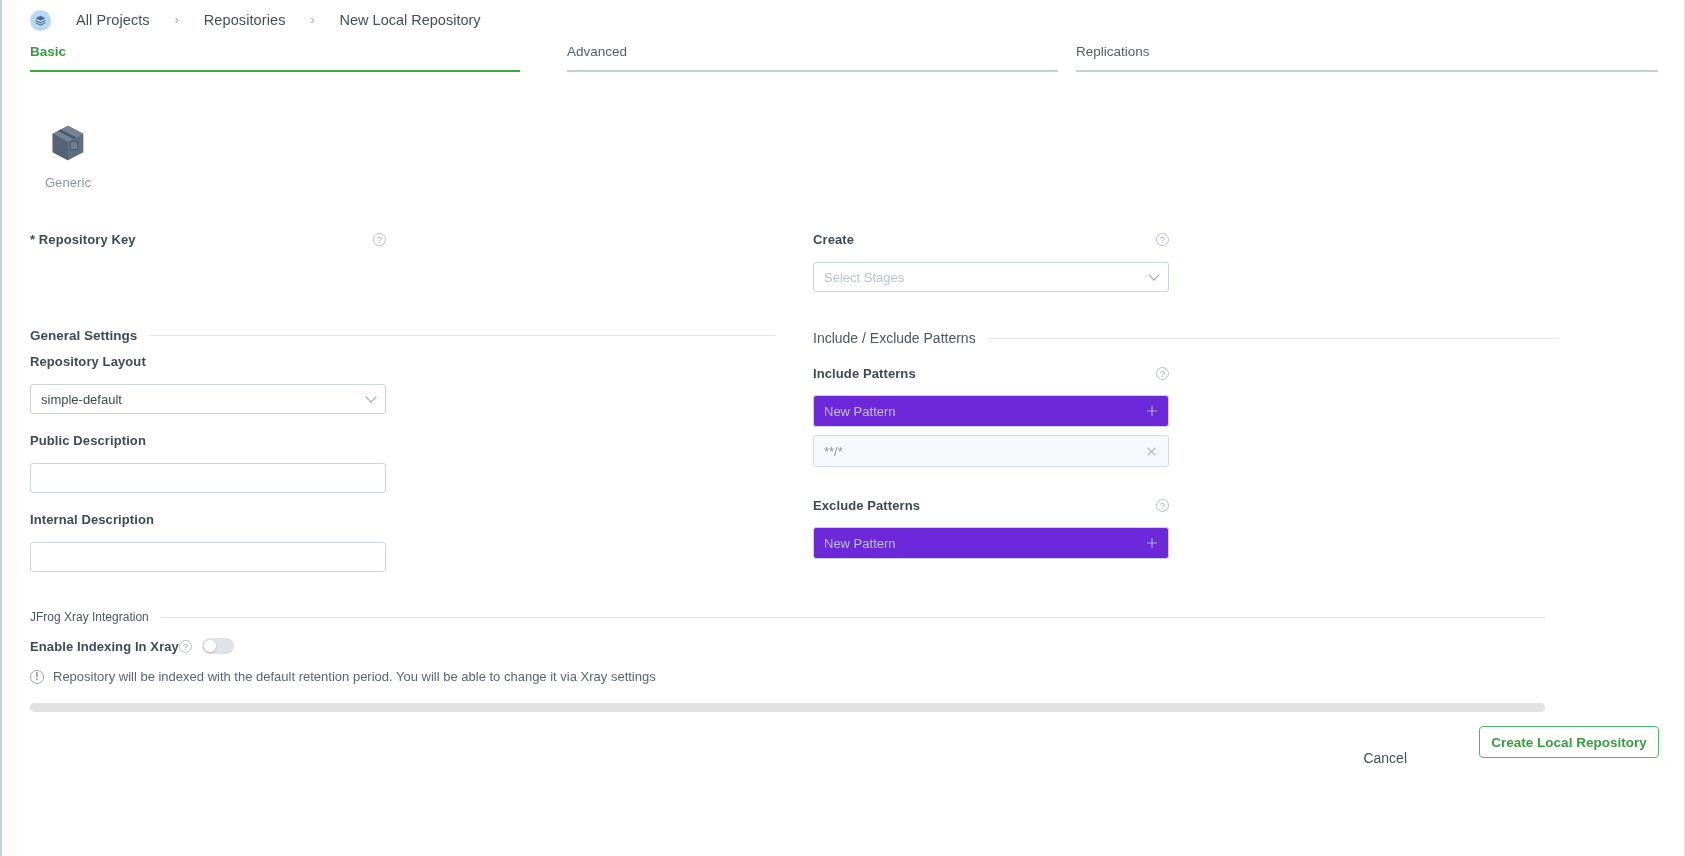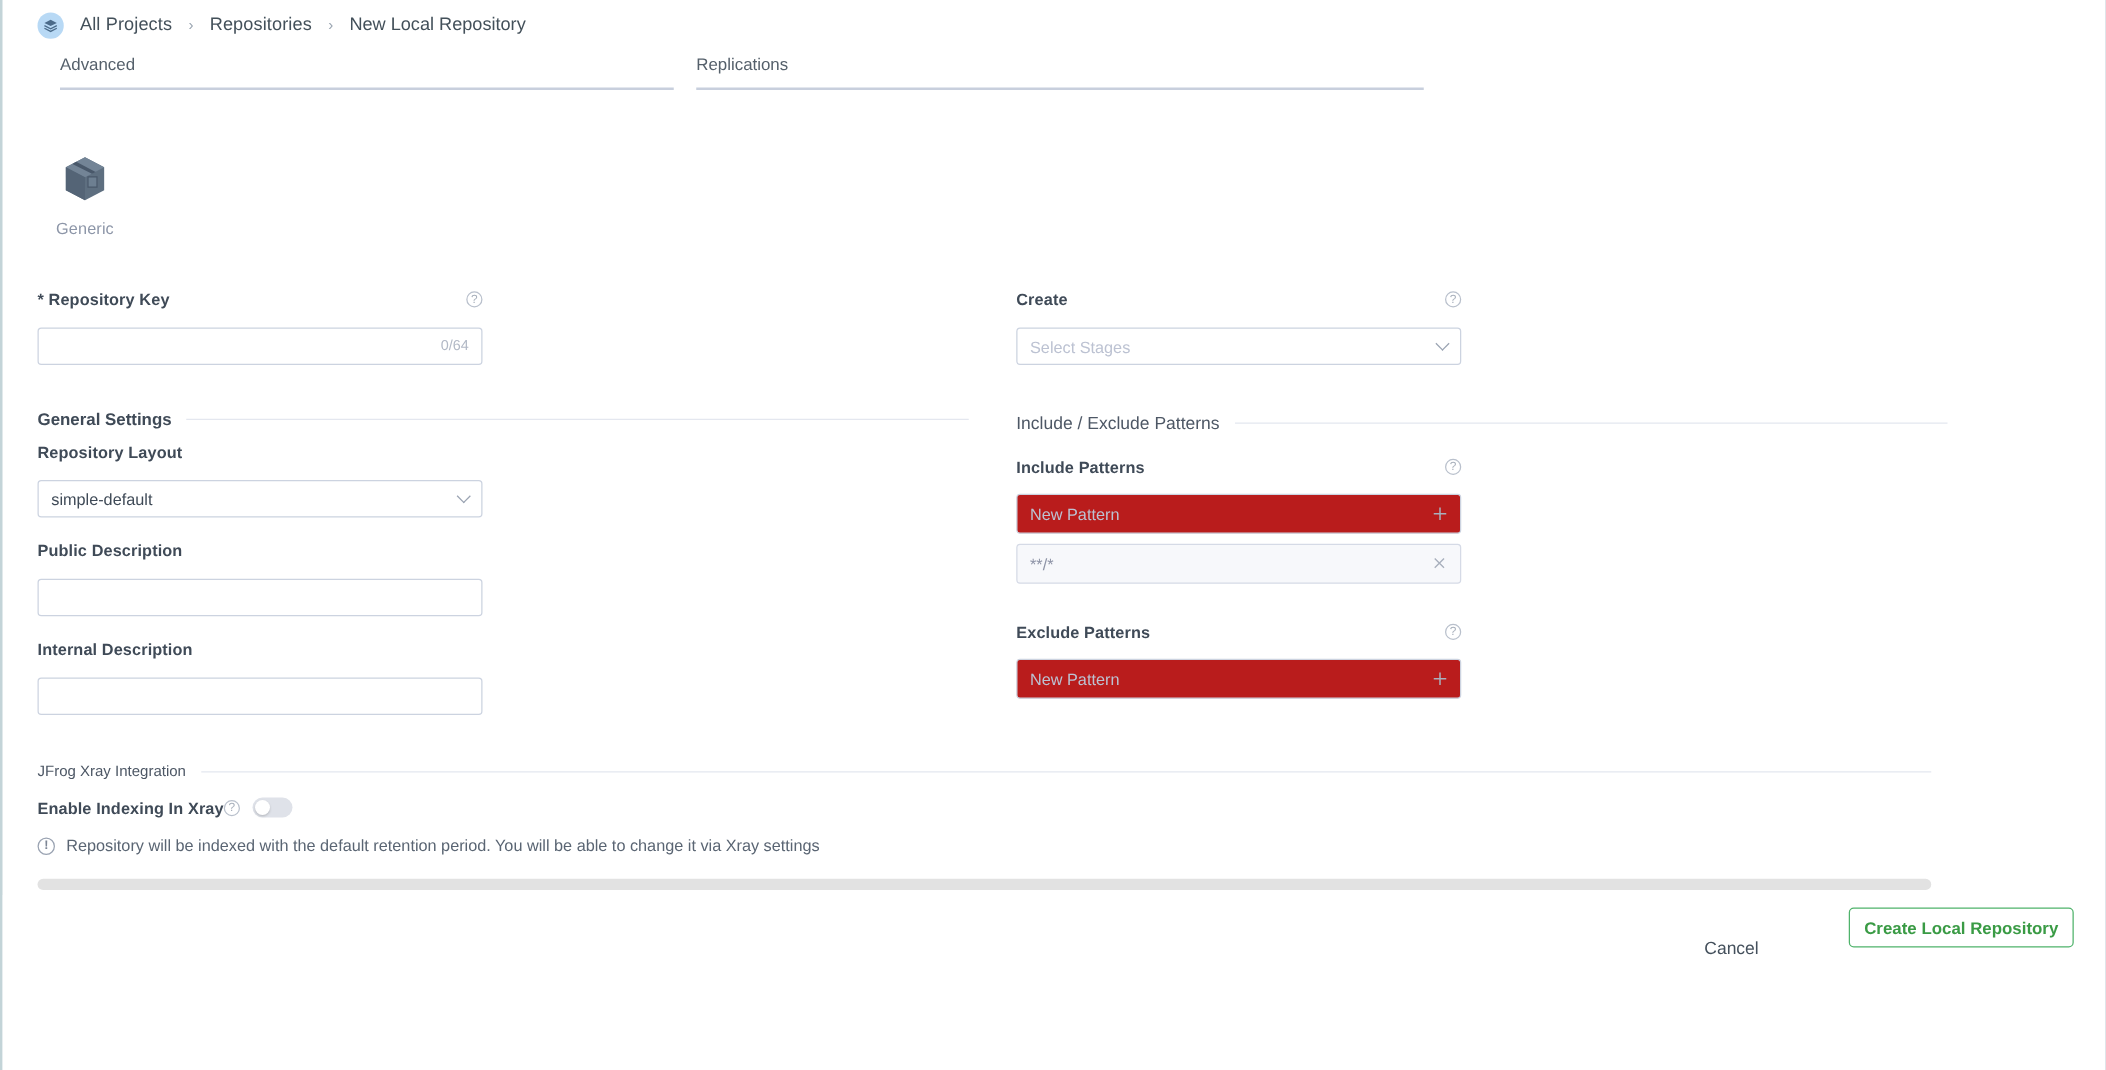--- a/index.html
+++ b/index.html
@@ -18,21 +18,21 @@
     border-left: 2px solid #c3d4d8;
     border-right: 1px solid #dfe5ea;
   }
 
   
   .breadcrumb {
     position: absolute;
     left: 28px; top: 8px;
     height: 24px;
     display: flex; align-items: center;
-    gap: 4px;
+    gap: 16px;
     font-size: 14.5px;
   }
   .bc-avatar {
     width: 21px; height: 21px;
     border-radius: 50%;
     background: #b8d9f5;
     display: flex; align-items: center; justify-content: center;
     margin-right: 9px;
     flex: none;
   }
@@ -178,21 +178,21 @@
     height: 1px;
     background: #e4e7ef;
   }
   .section-head.light .txt { font-weight: normal; color: #4d5765; font-size: 14px; }
 
   
   .pattern-row {
     width: 356px; height: 32px;
     border: 1px solid #ccd3e0;
     border-radius: 3px;
-    background: #b91c1c;
+    background: #6d28d9;
     display: flex; align-items: center;
     padding: 0 10px;
     position: relative;
   }
   .pattern-row.filled {
     background: #f7f8fb;
     border-color: #d5dae6;
   }
   .pattern-row .ptext { font-size: 13px; color: #8d93a6; }
   .pattern-row .placeholder { font-size: 13px; color: #bcc2d2; }
@@ -298,20 +298,24 @@
       </svg>
     </span>
     <span class="bc-link">All Projects</span>
     <span class="bc-sep">›</span>
     <span class="bc-link">Repositories</span>
     <span class="bc-sep">›</span>
     <span class="bc-current">New Local Repository</span>
   </div>
 
   <div class="tabs">
+    <div class="tab tab-basic">
+      <span>Basic</span>
+      <span class="tab-underline"></span>
+    </div>
     <div class="tab tab-advanced">
       <span>Advanced</span>
       <span class="tab-underline"></span>
     </div>
     <div class="tab tab-replications">
       <span>Replications</span>
       <span class="tab-underline"></span>
     </div>
   </div>
 
@@ -327,24 +331,20 @@
     <div class="pkg-label">Generic</div>
   </div>
 
   <div class="col-left">
 
     <div style="position:absolute; top:232px; left:0;">
       <div class="label-row">
         <span class="field-label">* Repository Key</span>
         <span class="help-icon">?</span>
       </div>
-      <div class="input-box" style="margin-top:15px;">
-        <span></span>
-        <span class="counter">0/64</span>
-      </div>
     </div>
 
     <div class="section-head" style="position:absolute; top:328px; left:0;">
       <span class="txt">General Settings</span>
       <span class="rule"></span>
     </div>
 
     <div style="position:absolute; top:354px; left:0;">
       <div class="field-label">Repository Layout</div>
       <div class="select-box" style="margin-top:15px;">

